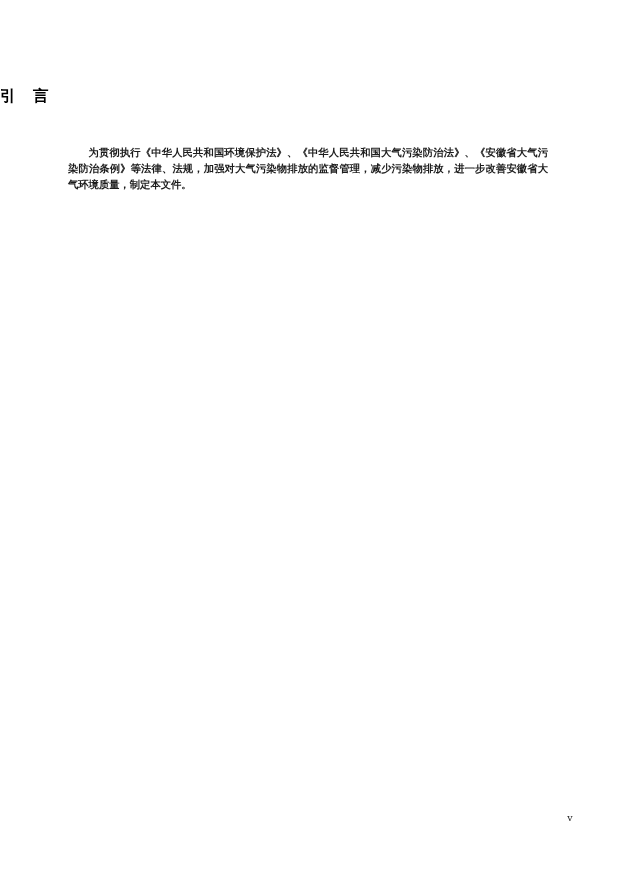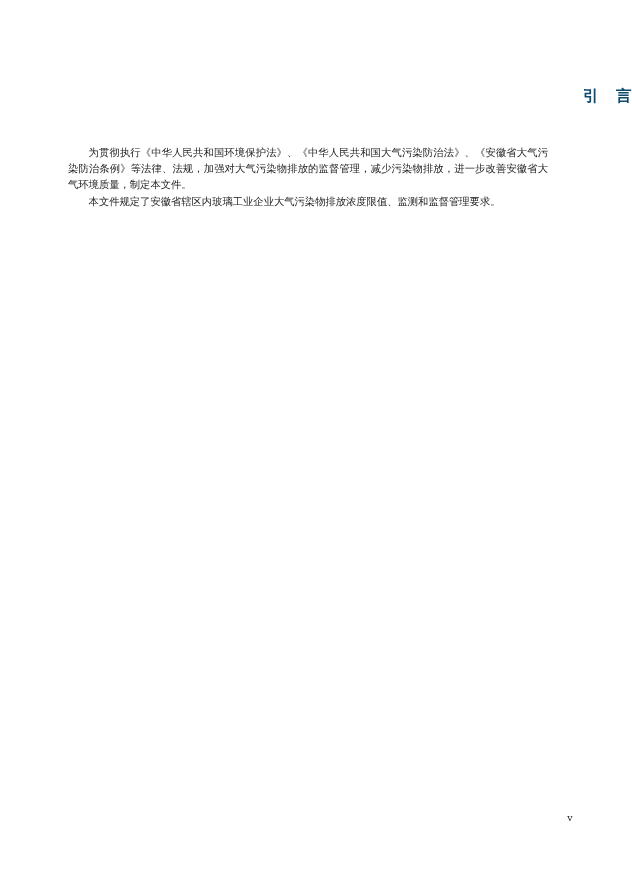--- a/index.html
+++ b/index.html
@@ -19,45 +19,46 @@
     position: relative;
     width: 632px;
     height: 892px;
     box-sizing: border-box;
   }
   .doc-title {
     position: absolute;
     top: 86px;
     left: 0;
     width: 632px;
-    text-align: right;
+    text-align: left;
     font-size: 15.5px;
     font-weight: bold;
     letter-spacing: 0.5px;
-    color: #0c4a6e;
+    color: #000000;
     font-family: "DejaVu Serif", "Liberation Serif", serif;
   }
   .doc-title .sp {
     display: inline-block;
     width: 17px;
   }
   .body-text {
     position: absolute;
     top: 144px;
     left: 68px;
     width: 496px;
     font-size: 10.3px;
     line-height: 16.2px;
     text-align: justify;
     text-justify: inter-ideograph;
     color: #1c1c1c;
   }
   .para {
     margin: 0 16px 0 0;
     text-indent: 2em;
+    font-weight: bold;
   }
   .page-number {
     position: absolute;
     top: 812px;
     left: 0;
     width: 632px;
     text-align: center;
     font-size: 9.5px;
     color: #1c1c1c;
   }
@@ -70,20 +71,19 @@
 <body>
 
 <div class="page">
 
   <div class="doc-title">
     <span>引</span><span class="sp"></span><span>言</span>
   </div>
 
   <div class="body-text">
     <p class="para">为贯彻执行《中华人民共和国环境保护法》、《中华人民共和国大气污染防治法》、《安徽省大气污染防治条例》等法律、法规，加强对大气污染物排放的监督管理，减少污染物排放，进一步改善安徽省大气环境质量，制定本文件。</p>
-    <p class="para">本文件规定了安徽省辖区内玻璃工业企业大气污染物排放浓度限值、监测和监督管理要求。</p>
   </div>
 
   <div class="page-number">
     <span class="pn-inner">v</span>
   </div>
 
 </div>
 
 </body></html>

